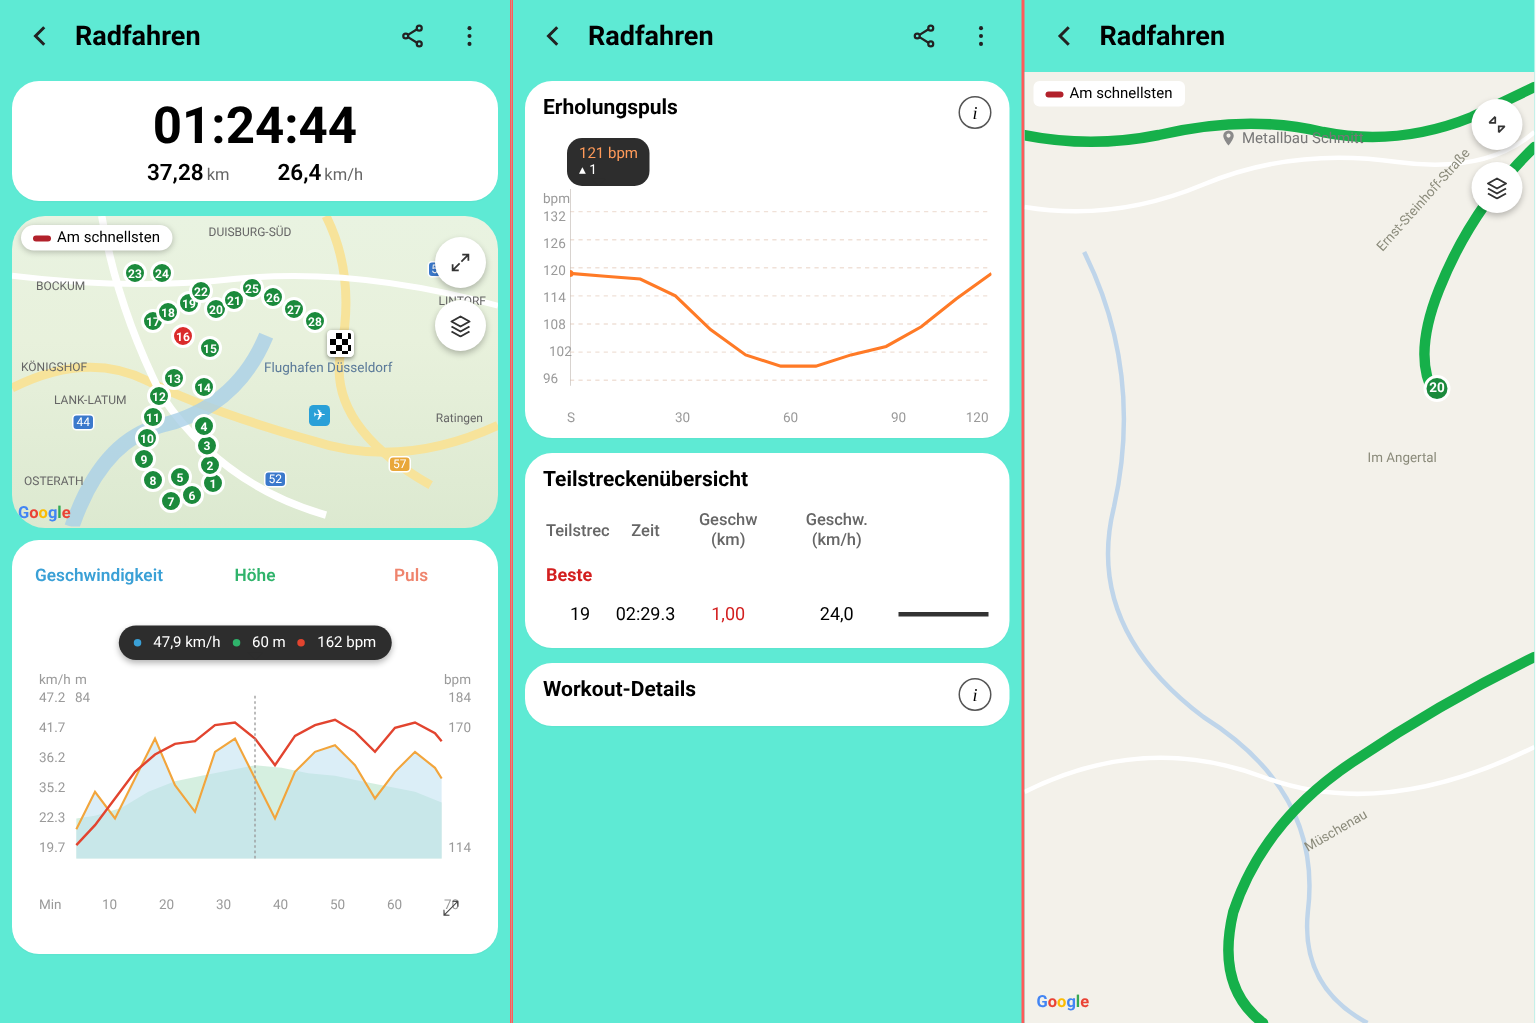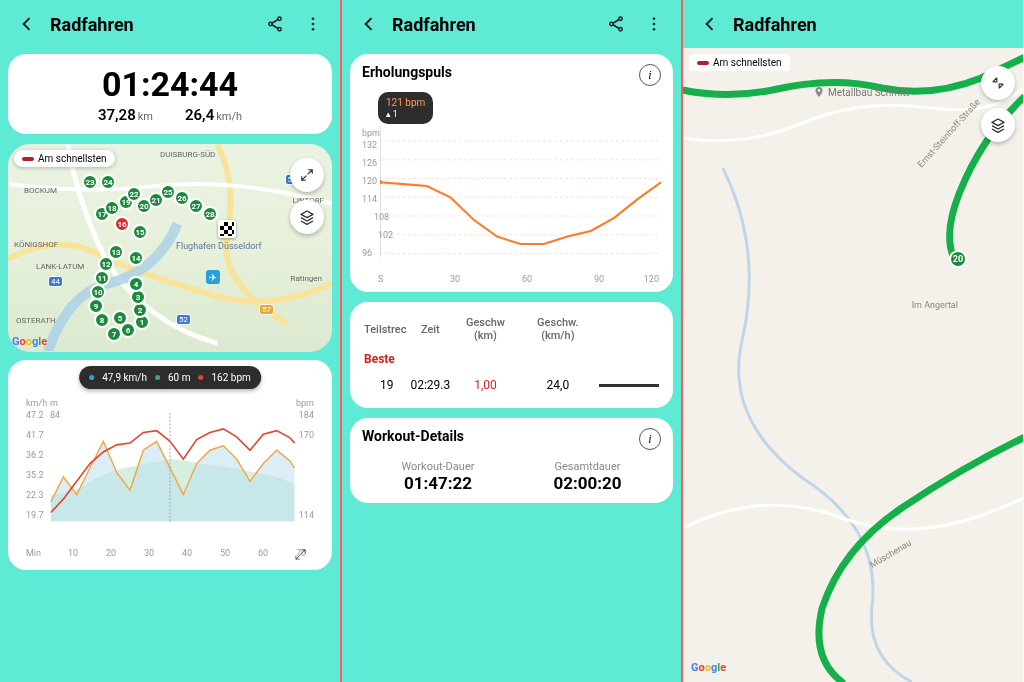--- a/index.html
+++ b/index.html
@@ -34,21 +34,21 @@
   .poi{position:absolute;font-size:9px;color:#535353;white-space:nowrap}
   .airport{position:absolute;width:14px;height:14px;border-radius:3px;background:#2aa0d8;color:#fff;font-size:10px;display:flex;align-items:center;justify-content:center}
   .shield{position:absolute;font-size:8px;color:#fff;background:#3b79cc;border:1px solid #fff;border-radius:3px;padding:0 2px}
   
   .tabRow{display:flex;gap:8px;justify-content:space-around;padding:4px 0 6px}
   .tabPill{flex:1;text-align:center;font-size:11.5px;font-weight:600;padding:6px 0;border-radius:12px}
   .pillTooltip{position:absolute;background:#2d2d2d;color:#fff;font-size:10px;padding:6px 10px;border-radius:18px;display:flex;gap:8px;align-items:center;box-shadow:0 2px 4px rgba(0,0,0,.3);white-space:nowrap}
   .pillTooltip::after{content:"";position:absolute;bottom:-5px;left:50%;transform:translateX(-50%);border:5px solid transparent;border-top-color:#2d2d2d}
   .dot{width:5px;height:5px;border-radius:50%;display:inline-block}
   .axisLab{position:absolute;font-size:9px;color:#9a9a9a}
-  .chartBox{position:relative;height:200px;margin:0 8px}
+  .chartBox{position:relative;height:200px;margin:15px 8px}
   .miniBtn{position:absolute;right:2px;bottom:2px;background:none;border:none;font-size:14px;color:#444}
   
   .sHead{display:flex;justify-content:space-between;}
   .sTitle{font-size:14px;font-weight:700}
   .infoBtn{width:22px;height:22px;border:1px solid #555;border-radius:50%;background:none;font-size:12px;display:flex;align-items:center;justify-content:center;font-family:Georgia,serif;font-style:italic}
   .pulseBox{position:relative;height:190px;margin-top:6px}
   .pulseTool{position:absolute;top:0;left:16px;background:#2d2d2d;color:#ff9a59;font-size:10px;padding:5px 8px;border-radius:10px}
   .pulseTool .dl{color:#fff;font-size:9px}
   .pulseTool::after{content:"";position:absolute;bottom:-5px;left:16px;border:5px solid transparent;border-top-color:#2d2d2d}
   table.seg{width:100%;border-collapse:collapse;font-size:11px}
@@ -113,21 +113,21 @@
   </div>
 
   <div class="mapCard">
     <svg class="roads" viewBox="0 0 325 208">
       <path d="M0 115 Q50 90 90 110 T200 150 Q260 170 325 140" stroke="#f7e39a" stroke-width="6" fill="none"></path>
       <path d="M60 0 Q70 60 100 120 Q140 180 210 200" stroke="#fff" stroke-width="5" fill="none"></path>
       <path d="M210 0 Q230 40 220 90 Q210 140 280 180" stroke="#f7e39a" stroke-width="6" fill="none"></path>
       <path d="M0 40 Q80 50 150 42 Q230 34 325 60" stroke="#fff" stroke-width="4" fill="none"></path>
       <path d="M40 208 Q60 150 100 140 Q150 128 170 80" stroke="#a9cfe7" stroke-width="10" fill="none" opacity=".8"></path>
     </svg>
-    <span class="mapLabel" style="top:6px;left:152px">DUISBURG-SÜD</span>
+    <span class="mapLabel" style="top:6px;left:131px">DUISBURG-SÜD</span>
     <span class="mapLabel" style="top:42px;left:16px">BOCKUM</span>
     <span class="mapLabel" style="top:96px;left:6px">KÖNIGSHOF</span>
     <span class="mapLabel" style="top:118px;left:28px">LANK-LATUM</span>
     <span class="mapLabel" style="top:172px;left:8px">OSTERATH</span>
     <span class="mapLabel" style="top:52px;right:8px">LINTORF</span>
     <span class="mapLabel" style="top:130px;right:10px;text-transform:none">Ratingen</span>
     <span class="poi" style="top:98px;left:168px;color:#5b7a99;text-align:center;line-height:1.1">Flughafen Düsseldorf</span>
     <span class="airport" style="top:126px;left:198px">✈</span>
     <span class="shield" style="top:132px;left:40px">44</span>
     <span class="shield" style="top:170px;left:168px">52</span>
@@ -174,20 +174,25 @@
     </button>
     <button class="floatBtn" style="top:56px">
       <svg width="16" height="16" viewBox="0 0 24 24" stroke="#333" stroke-width="2" fill="none">
             <path d="M12 3l9 5-9 5-9-5 9-5zM3 13l9 5 9-5M3 18l9 5 9-5" stroke-linejoin="round"></path>
           </svg>
     </button>
     <span class="googleTag"><b>G</b><b>o</b><b>o</b><b>g</b><b>l</b><b>e</b></span>
   </div>
 
   <div class="sec" style="padding:6px 10px 4px">
+    <div class="tabRow">
+      <div class="tabPill" style="color:#3aa0d6">Geschwindigkeit</div>
+      <div class="tabPill" style="color:#2fb36b">Höhe</div>
+      <div class="tabPill" style="color:#ef846d">Puls</div>
+    </div>
     <div class="chartBox">
       <div class="pillTooltip" style="top:0;left:50%;transform:translateX(-50%)">
         <span class="dot" style="background:#3aa0d6"></span>
             <span>47,9 km/h</span>
         <span class="dot" style="background:#2fb36b"></span>
             <span>60 m</span>
         <span class="dot" style="background:#e2442f"></span>
             <span>162 bpm</span>
       </div>
       <svg viewBox="0 0 320 180" style="position:absolute;inset:22px 0 0 0;width:100%;height:160px">
@@ -275,32 +280,33 @@
         </g>
         <path d="M0 60 25 62 50 64 75 76 100 100 125 118 150 126 175 126 200 118 225 112 250 98 275 78 300 60" stroke="#ff7a26" stroke-width="2.2" fill="none"></path>
         <line x1="0" y1="0" x2="0" y2="140" stroke="#c7c0ba"></line>
         <circle cx="0" cy="60" r="2.5" fill="#ff7a26"></circle>
       </svg>
       <span class="axisLab" style="top:36px;left:0">bpm</span>
       <span class="axisLab" style="top:48px;left:0">132</span>
       <span class="axisLab" style="top:66px;left:0">126</span>
       <span class="axisLab" style="top:84px;left:0">120</span>
       <span class="axisLab" style="top:102px;left:0">114</span>
-      <span class="axisLab" style="top:120px;left:12px">108</span>
-      <span class="axisLab" style="top:138px;left:16px">102</span>
+      <span class="axisLab" style="top:120px;left:0">108</span>
+      <span class="axisLab" style="top:138px;left:4px">102</span>
       <span class="axisLab" style="top:156px;left:0">96</span>
       <span class="axisLab" style="bottom:-2px;left:16px">S</span>
       <span class="axisLab" style="bottom:-2px;left:88px">30</span>
       <span class="axisLab" style="bottom:-2px;left:160px">60</span>
       <span class="axisLab" style="bottom:-2px;left:232px">90</span>
       <span class="axisLab" style="bottom:-2px;right:2px">120</span>
     </div>
   </div>
 
   <div class="sec">
+    <div class="sTitle" style="margin-bottom:8px">Teilstreckenübersicht</div>
     <table class="seg">
       <tbody>
             <tr>
         <th>Teilstrec</th>
         <th>Zeit</th>
         <th>Geschw (km)</th>
         <th>Geschw. (km/h)</th>
         <th></th>
       </tr>
       <tr>
@@ -315,30 +321,20 @@
       </tr>
     </tbody>
         </table>
   </div>
 
   <div class="sec">
     <div class="sHead">
       <span class="sTitle">Workout-Details</span>
       <button class="infoBtn">i</button>
     </div>
-    <div class="wRow">
-      <div>
-        <div class="wLab">Workout-Dauer</div>
-        <div class="wVal">01:47:22</div>
-      </div>
-      <div>
-        <div class="wLab">Gesamtdauer</div>
-        <div class="wVal">02:00:20</div>
-      </div>
-    </div>
   </div>
 </div>
 
 <div class="screen">
   <div class="hdr">
     <button class="icbtn">
       <svg width="20" height="20" viewBox="0 0 24 24" fill="none" stroke="#222" stroke-width="2.4">
             <path d="M15 5l-7 7 7 7"></path>
           </svg>
     </button>

